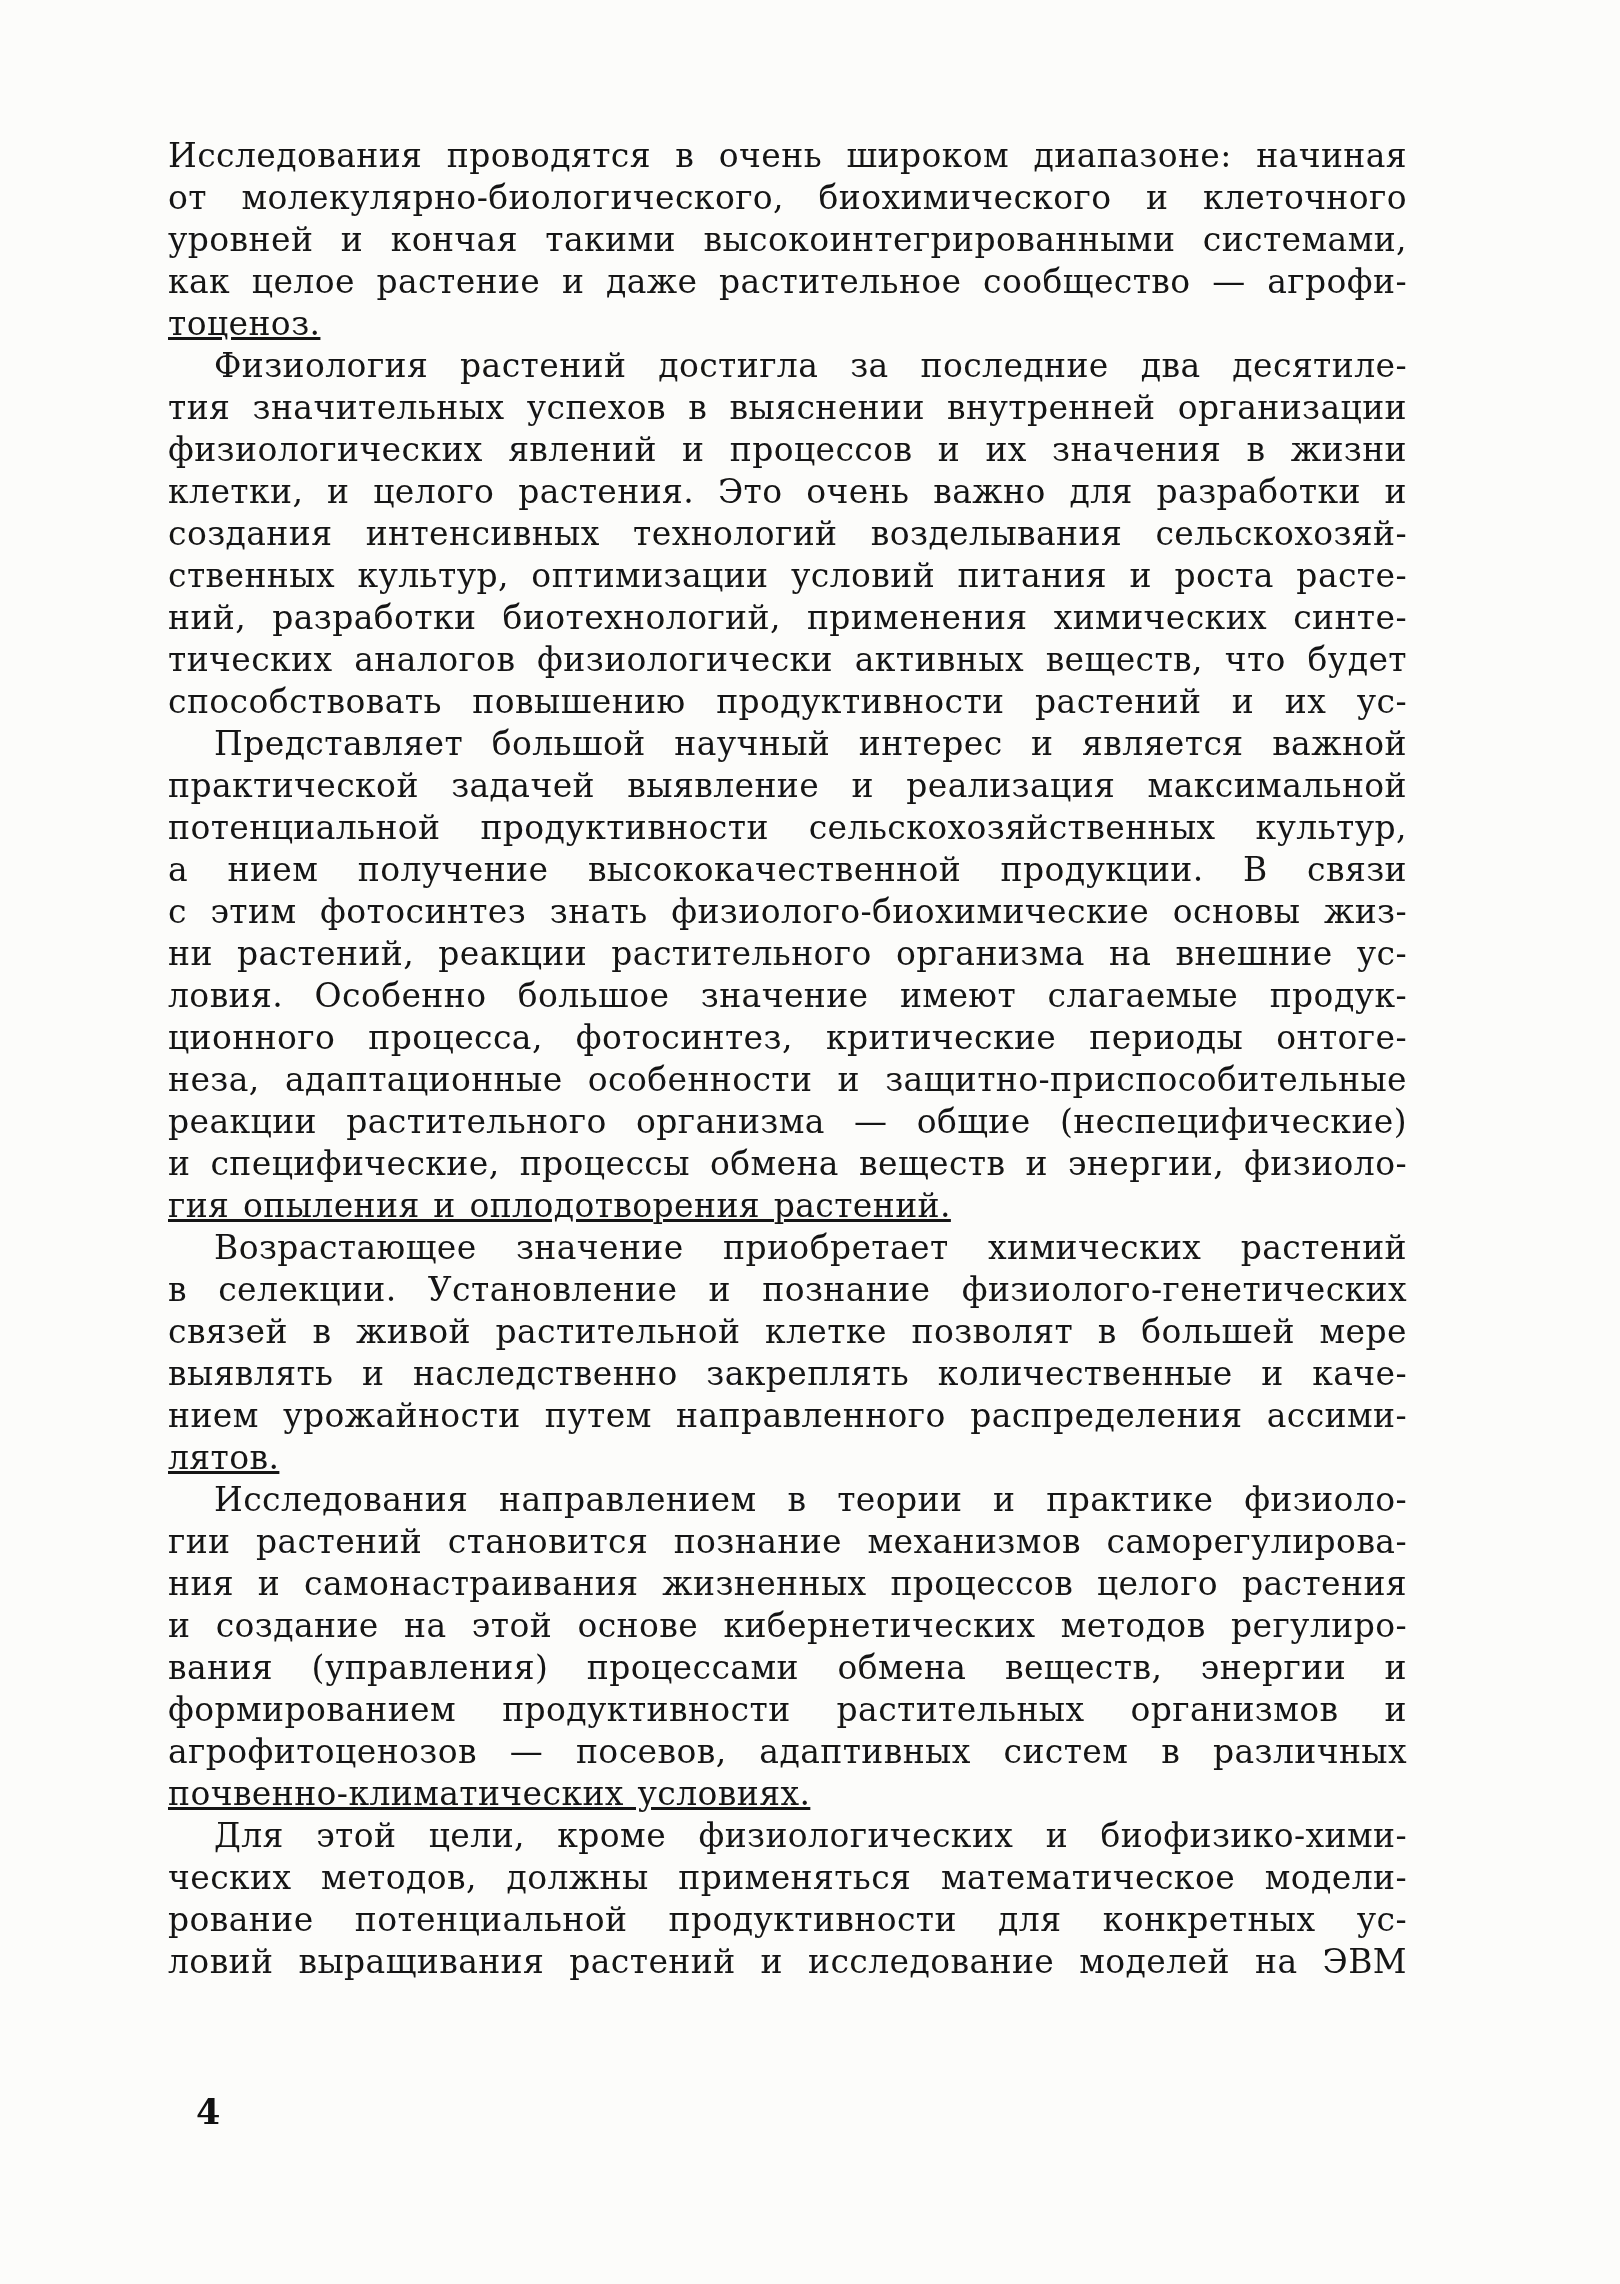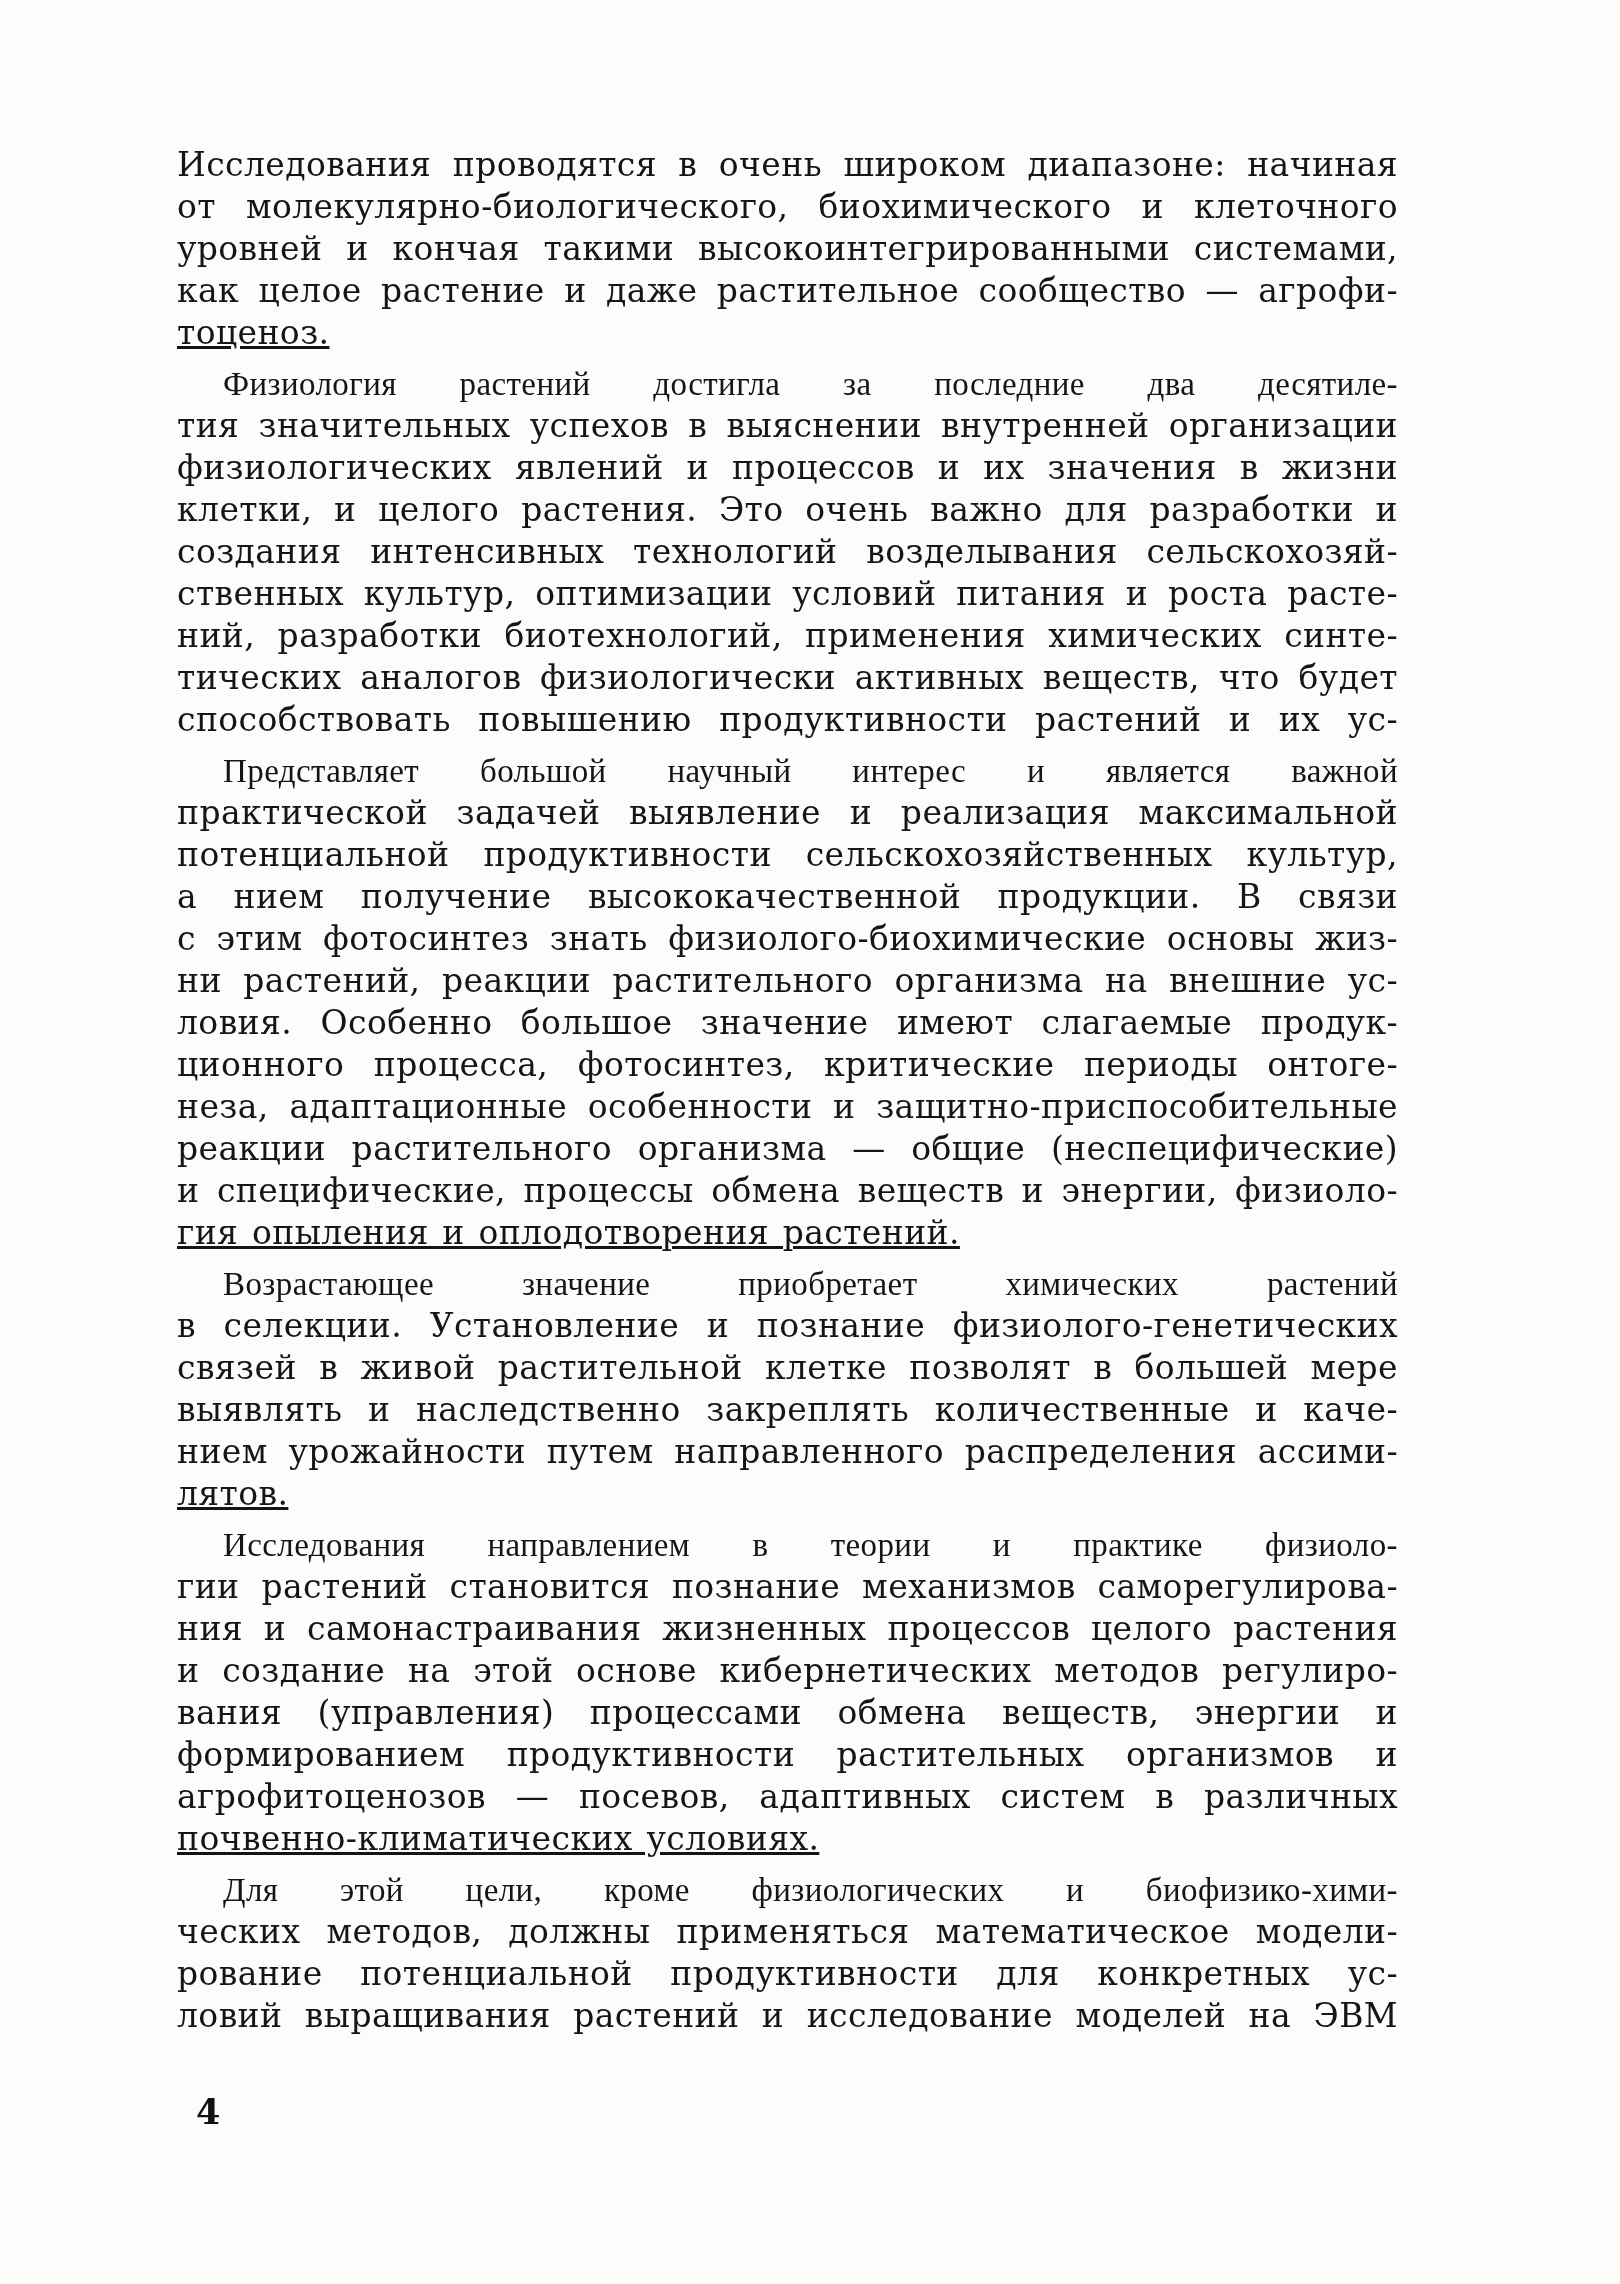--- a/index.html
+++ b/index.html
@@ -16,33 +16,33 @@
     position: absolute;
     inset: 0;
     background: #fcfcfa;
   }
   .text-block {
     position: absolute;
     left: 168px;
     top: 135px;
     width: 1239px;
   }
-  .paragraph { margin: 9px; padding: 0; }
+  .paragraph { margin: 0; padding: 0; }
   .line {
     font-size: 33px;
     line-height: 42px;
     height: 42px;
     letter-spacing: 0.4px;
     word-spacing: 2.8px;
     text-align: justify;
     text-align-last: justify;
     white-space: normal;
     overflow: visible;
   }
-  .line.indent { padding-left: 46px; font-family: Liberation Serif, serif; }
+  .line.indent { padding-left: 46px; }
   .line.flush { text-align-last: left; text-decoration: underline; }
   .page-number {
     position: absolute;
     left: 196px;
     top: 2091px;
     font-size: 35px;
     font-weight: bold;
     line-height: 41px;
     color: #111;
   }

